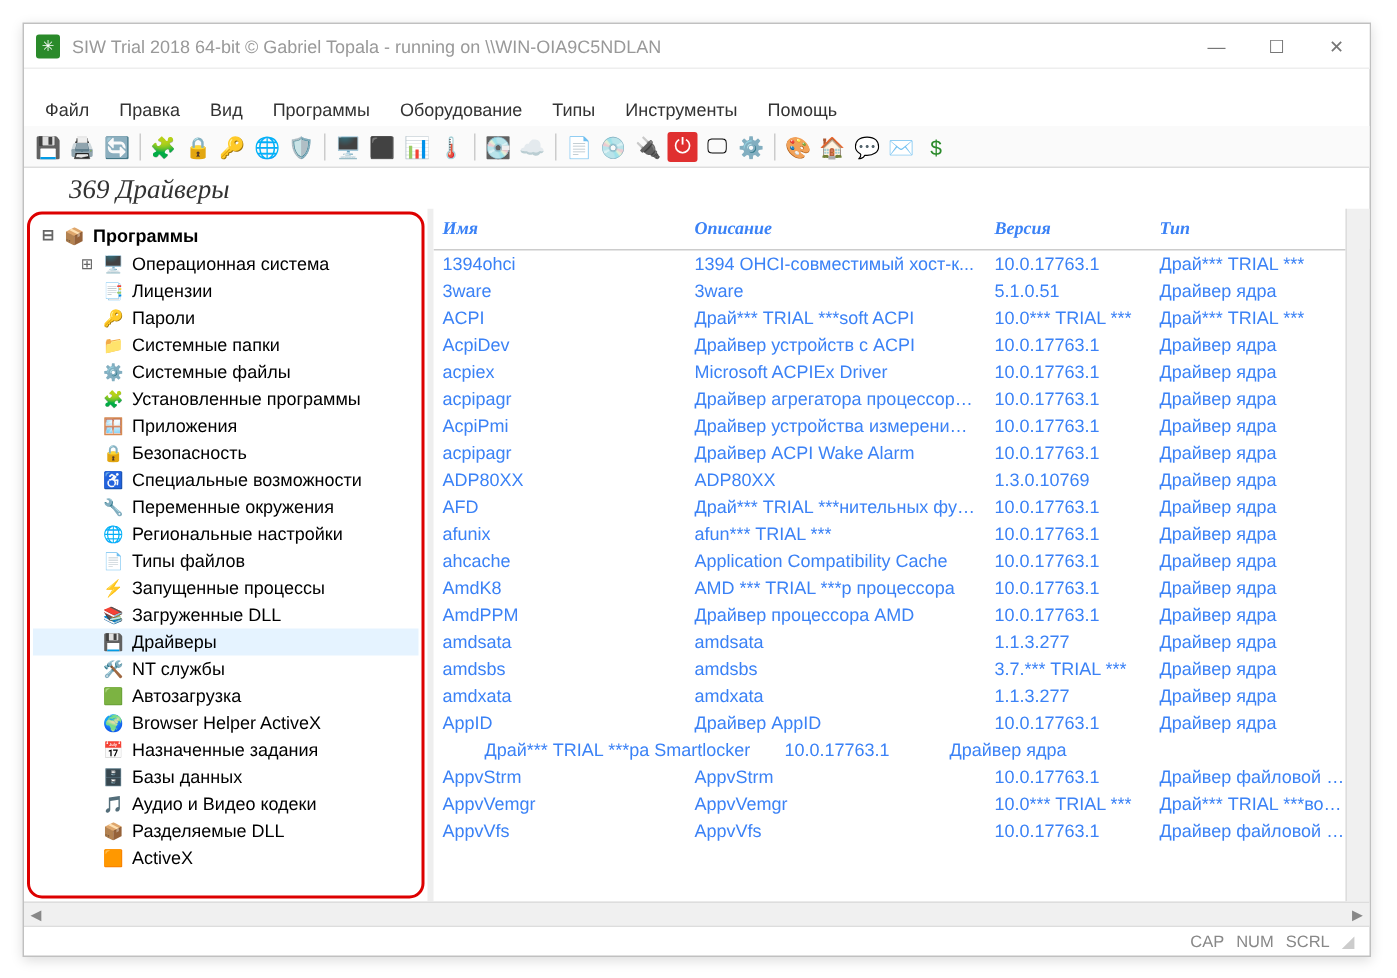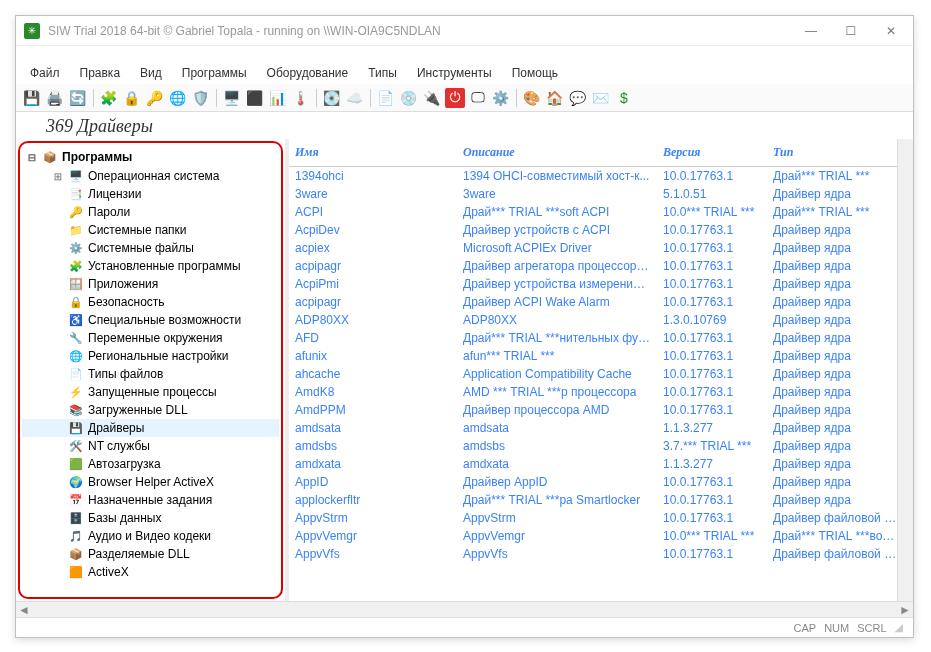--- a/index.html
+++ b/index.html
@@ -330,21 +330,20 @@
             <div class="col c3">1.1.3.277</div>
             <div class="col c4">Драйвер ядра</div>
           </div>
           <div class="list-row">
             <div class="col c1">AppID</div>
             <div class="col c2">Драйвер AppID</div>
             <div class="col c3">10.0.17763.1</div>
             <div class="col c4">Драйвер ядра</div>
           </div>
           <div class="list-row">
-            <div class="col c1">applockerfltr</div>
             <div class="col c2">Драй*** TRIAL ***ра Smartlocker</div>
             <div class="col c3">10.0.17763.1</div>
             <div class="col c4">Драйвер ядра</div>
           </div>
           <div class="list-row">
             <div class="col c1">AppvStrm</div>
             <div class="col c2">AppvStrm</div>
             <div class="col c3">10.0.17763.1</div>
             <div class="col c4">Драйвер файловой сис</div>
           </div>

